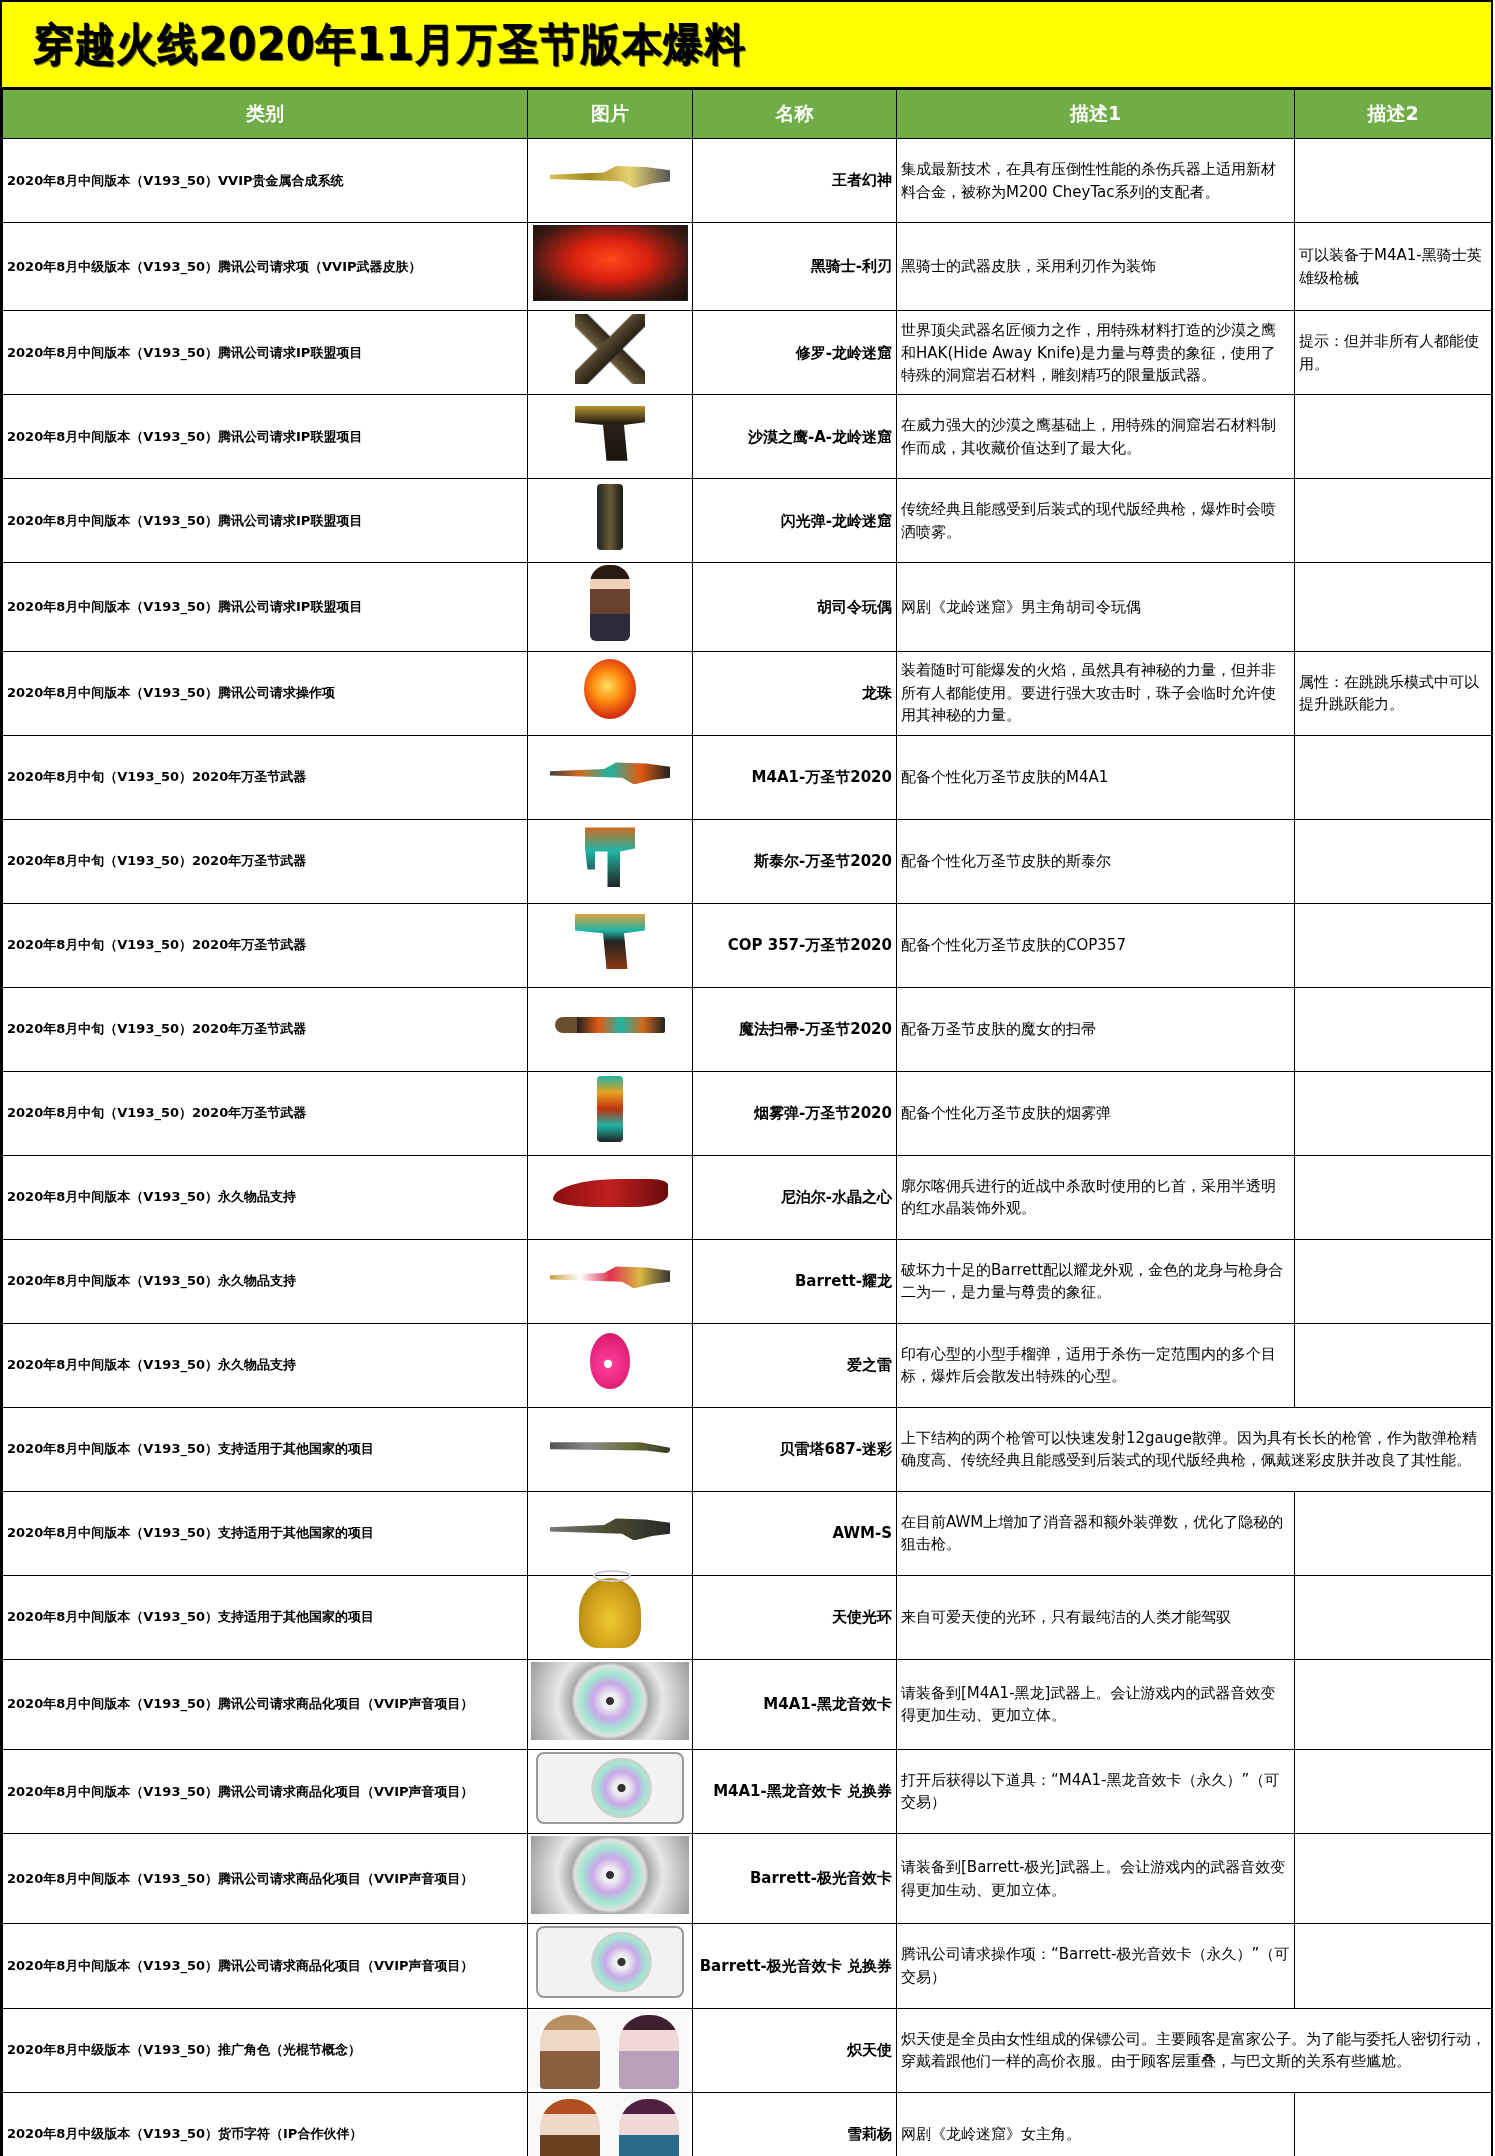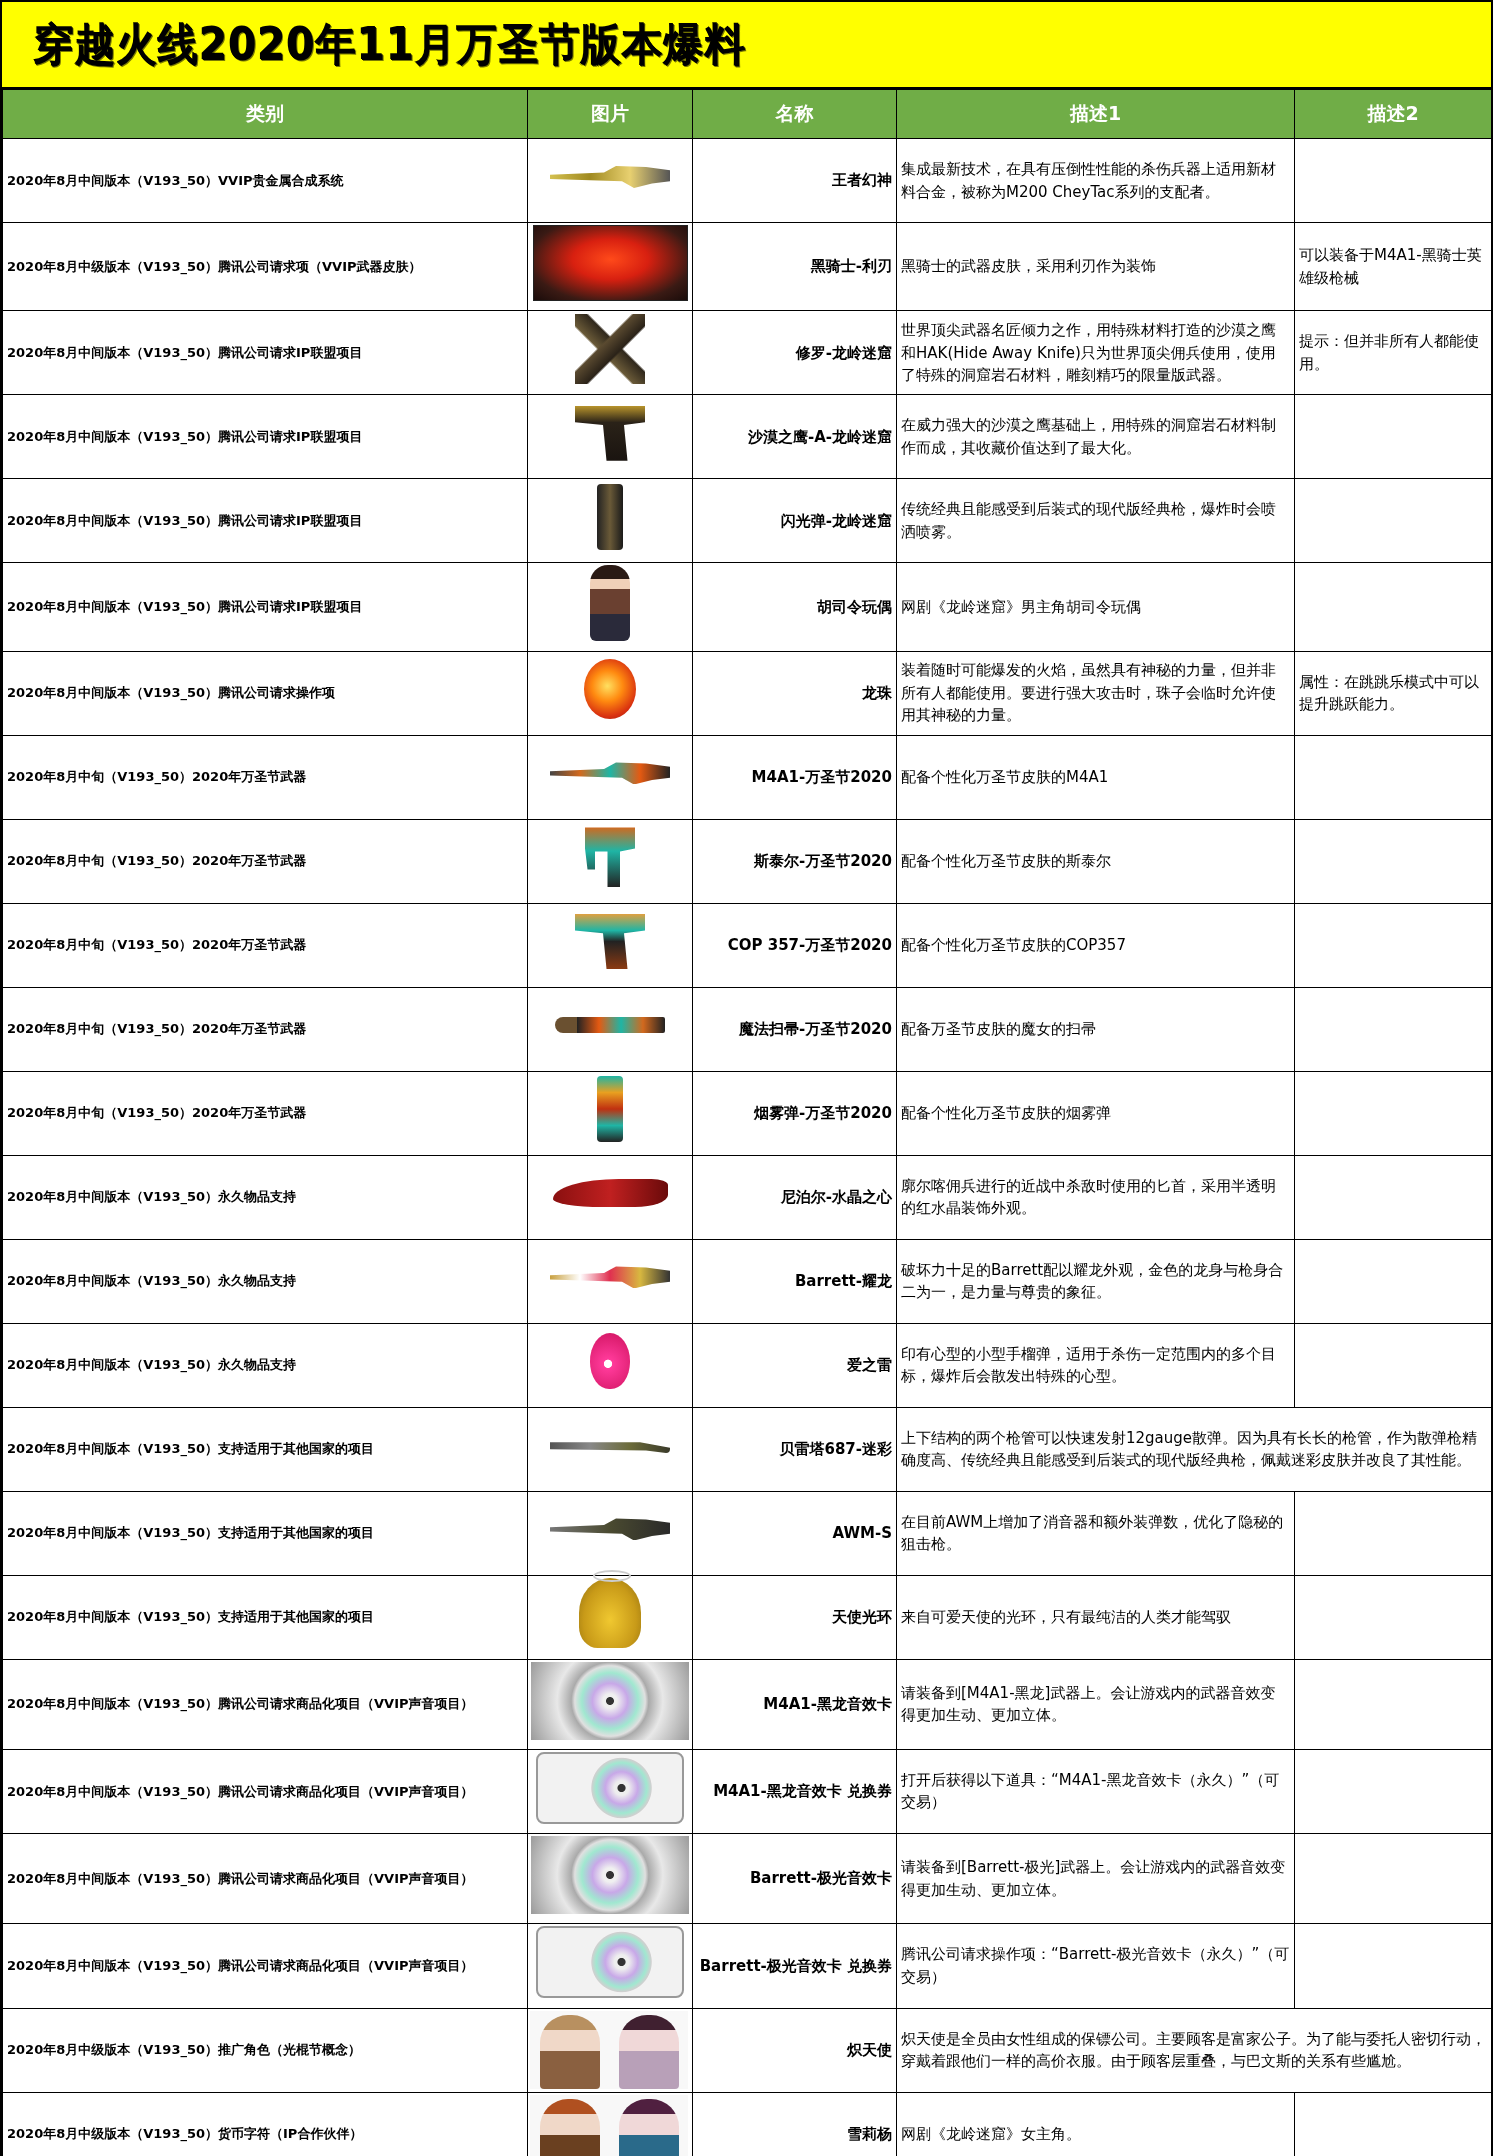--- a/index.html
+++ b/index.html
@@ -82,21 +82,21 @@
         <td class="cat">2020年8月中级版本（V193_50）腾讯公司请求项（VVIP武器皮肤）</td>
         <td class="pic"><span class="thumb skin"></span></td>
         <td class="name">黑骑士-利刃</td>
         <td class="desc">黑骑士的武器皮肤，采用利刃作为装饰</td>
         <td class="desc">可以装备于M4A1-黑骑士英雄级枪械</td>
       </tr>
       <tr>
         <td class="cat">2020年8月中间版本（V193_50）腾讯公司请求IP联盟项目</td>
         <td class="pic"><span class="thumb knives"></span></td>
         <td class="name">修罗-龙岭迷窟</td>
-        <td class="desc">世界顶尖武器名匠倾力之作，用特殊材料打造的沙漠之鹰和HAK(Hide Away Knife)只为世界顶尖佣兵使用，使用了特殊的洞窟岩石材料，雕刻精巧的限量版武器。</td>
+        <td class="desc">世界顶尖武器名匠倾力之作，用特殊材料打造的沙漠之鹰和HAK(Hide Away Knife)是力量与尊贵的象征，使用了特殊的洞窟岩石材料，雕刻精巧的限量版武器。</td>
         <td class="desc">提示：但并非所有人都能使用。</td>
       </tr>
       <tr>
         <td class="cat">2020年8月中间版本（V193_50）腾讯公司请求IP联盟项目</td>
         <td class="pic"><span class="thumb pistol"></span></td>
         <td class="name">沙漠之鹰-A-龙岭迷窟</td>
         <td class="desc">在威力强大的沙漠之鹰基础上，用特殊的洞窟岩石材料制作而成，其收藏价值达到了最大化。</td>
         <td class="desc"></td>
       </tr>
       <tr>

